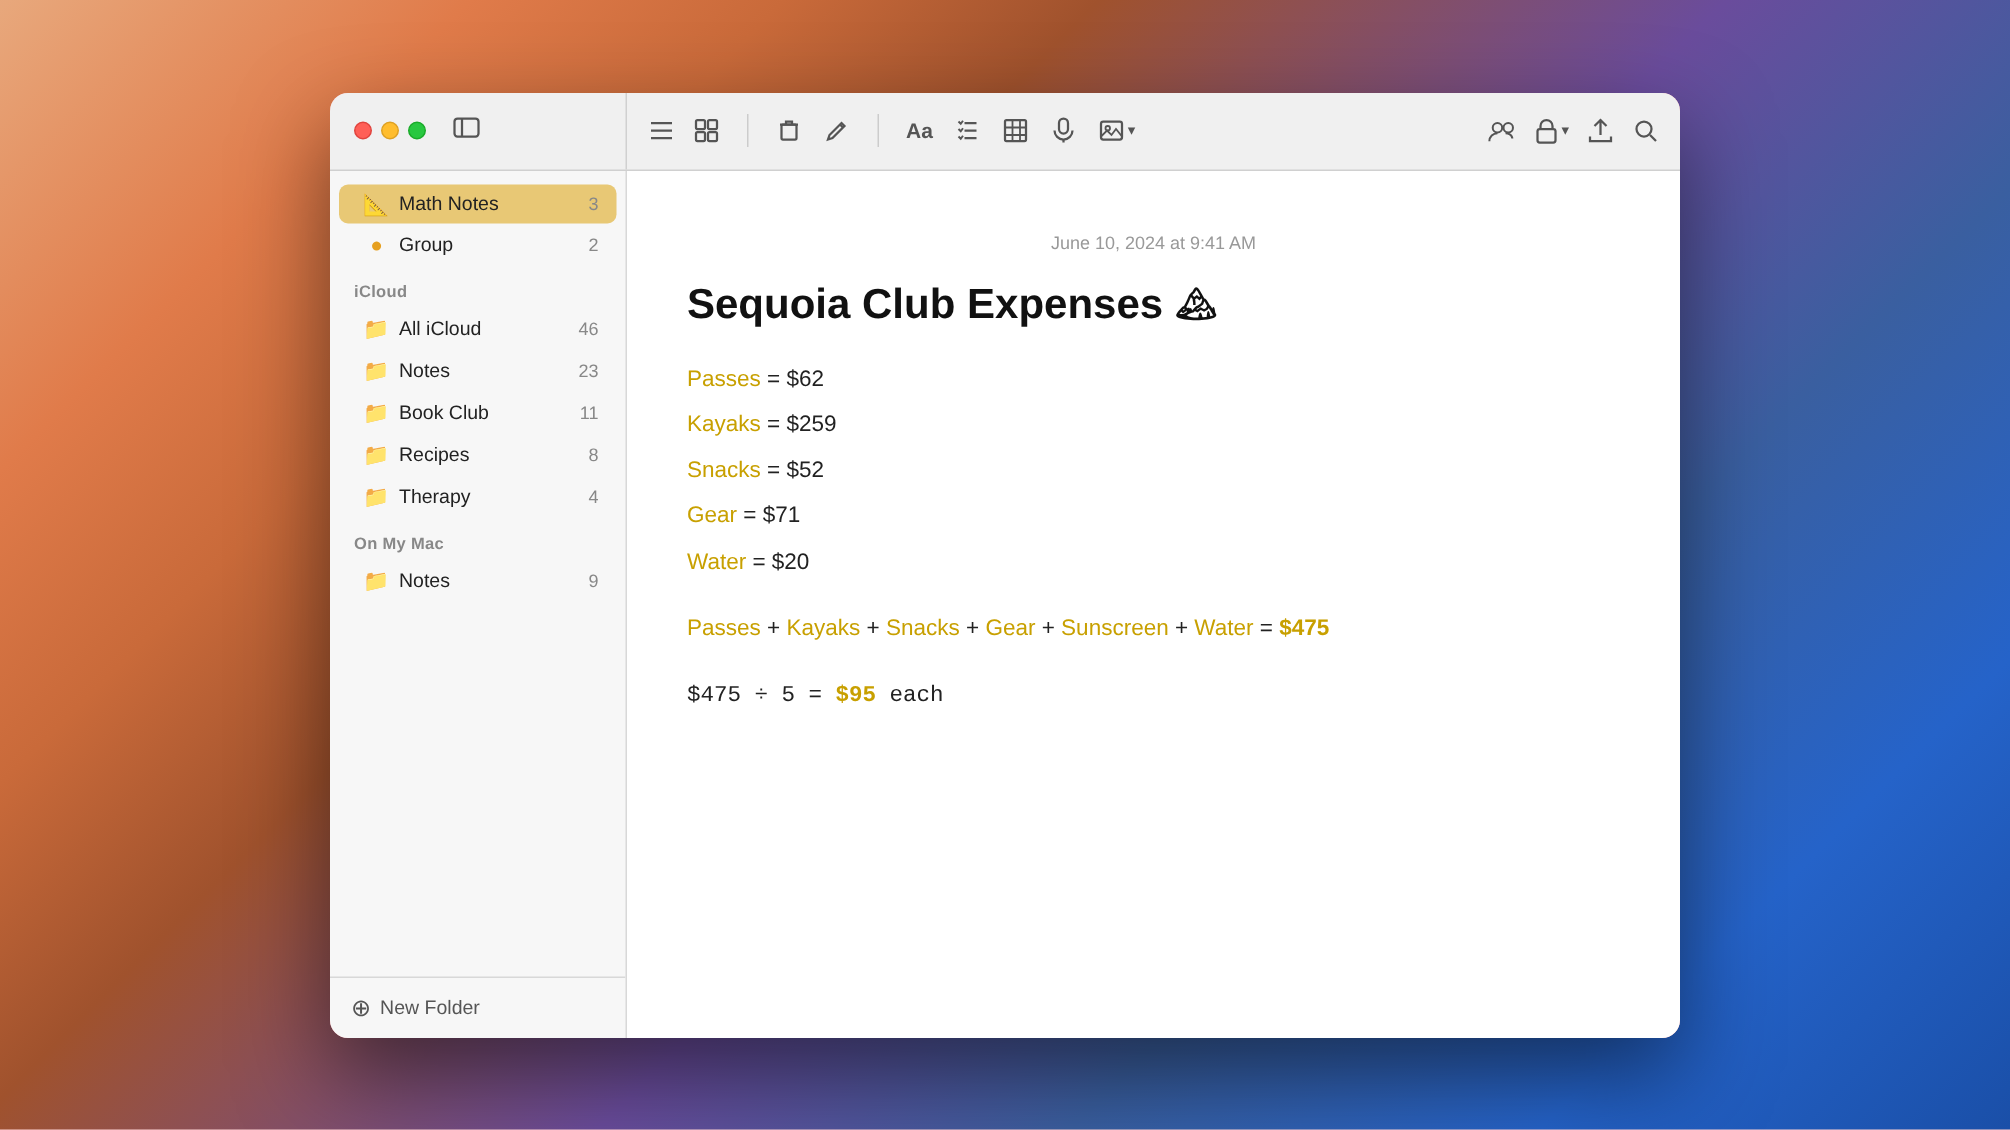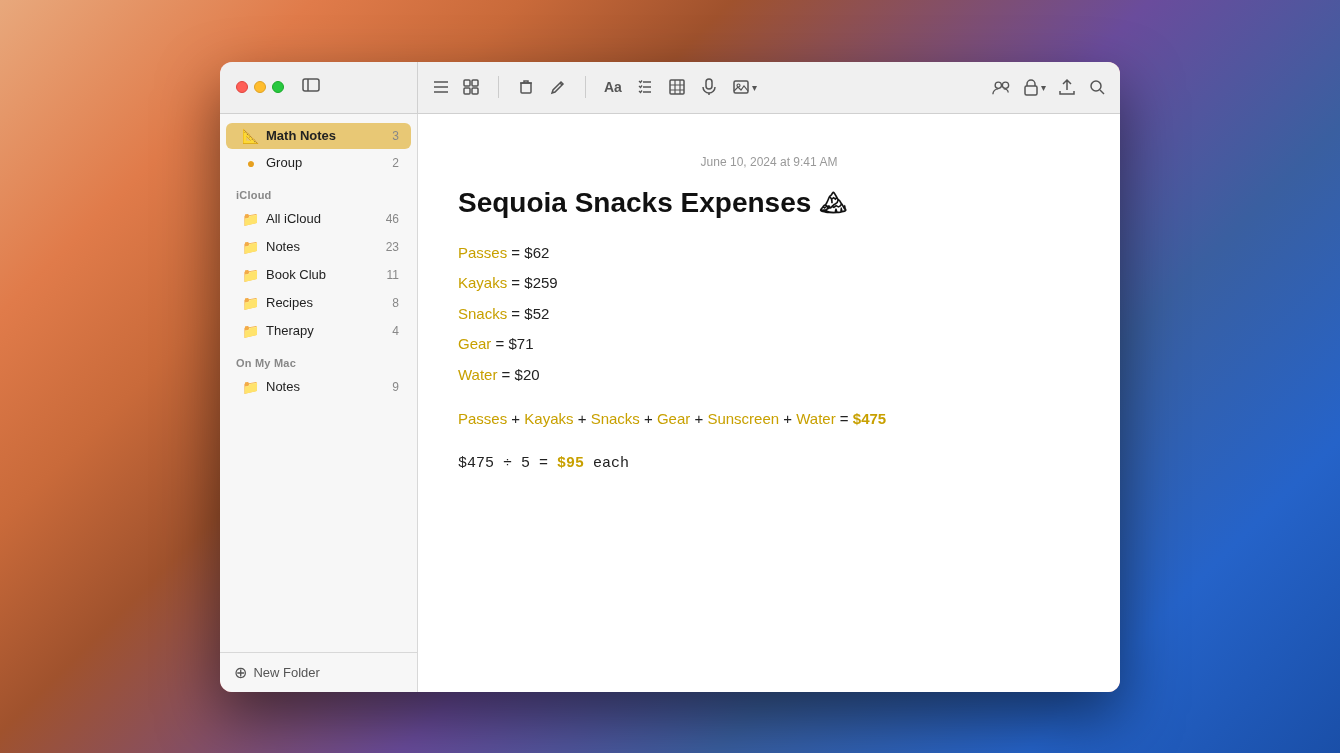--- a/index.html
+++ b/index.html
@@ -153,21 +153,21 @@
     }
 
     .sidebar-item-label {
       flex: 1;
       font-size: 13px;
       color: #222;
       font-weight: 400;
     }
 
     .sidebar-item.active .sidebar-item-label {
-      font-weight: 700;
+      font-weight: 400;
     }
 
     .sidebar-item-count {
       font-size: 12px;
       color: #888;
     }
 
     .sidebar-footer {
       margin-top: auto;
       padding: 10px 14px;
@@ -423,21 +423,21 @@
 
       <div class="sidebar-footer">
         <span class="sidebar-footer-icon">⊕</span>
         <span>New Folder</span>
       </div>
     </div>
 
     <div class="content">
       <div class="note-date">June 10, 2024 at 9:41 AM</div>
       <div class="note-title">
-        <span>Sequoia Snacks Expenses</span>
+        <span>Sequoia Club Expenses</span>
         <span class="mountain-emoji">🏔</span>
       </div>
       <div class="note-body">
         <span class="math-line"><span class="math-var">Passes</span> = $62</span>
         <span class="math-line"><span class="math-var">Kayaks</span> = $259</span>
         <span class="math-line"><span class="math-var">Snacks</span> = $52</span>
         <span class="math-line"><span class="math-var">Gear</span> = $71</span>
         <span class="math-line"><span class="math-var">Water</span> = $20</span>
 
         <span class="equation-line">

